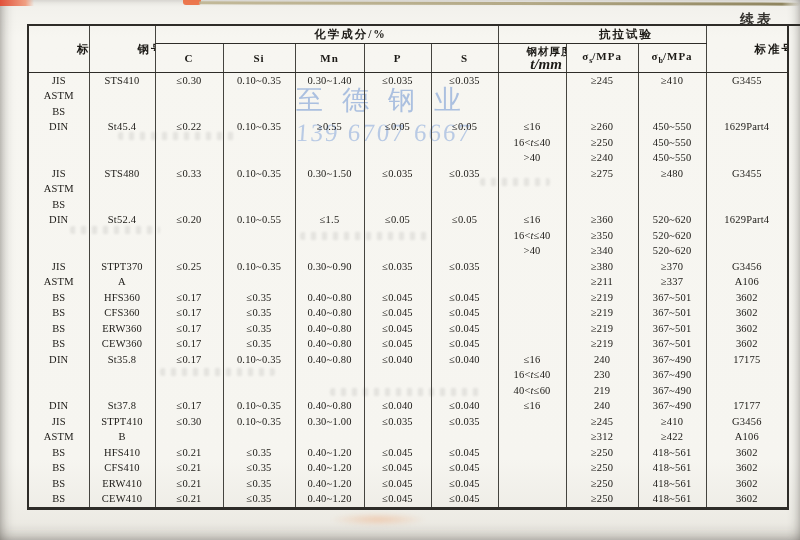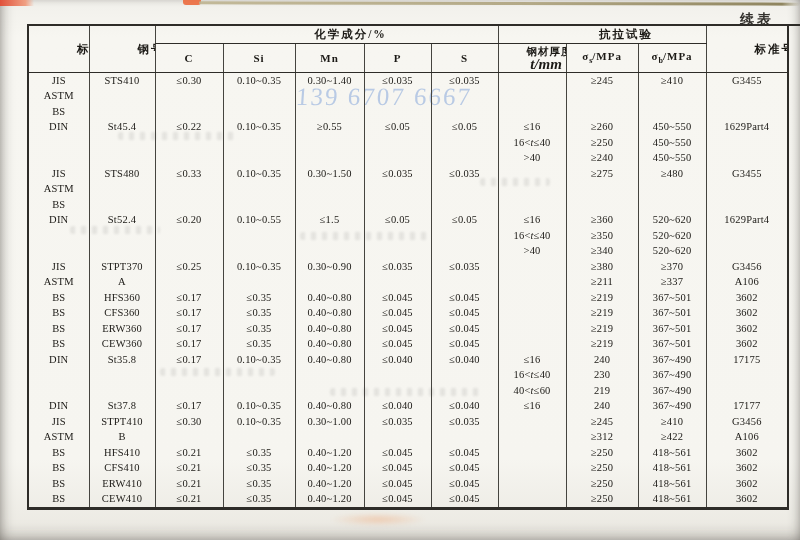--- a/index.html
+++ b/index.html
@@ -79,20 +79,21 @@
   <div class="ghost" style="left:300px;top:232px;width:130px;"></div>
   <div class="ghost" style="left:70px;top:226px;width:90px;"></div>
   <div class="ghost" style="left:160px;top:368px;width:115px;"></div>
   <div class="ghost" style="left:330px;top:388px;width:150px;"></div>
   <div class="ghost" style="left:480px;top:178px;width:70px;"></div>
 
   <div class="continued">续表</div>
   <div class="top-rule-ext"></div>
 
   <div class="watermark">
+    <div class="wm-chars">至德钢业</div>
     <div class="wm-digits">139 6707 6667</div>
   </div>
 
   <table class="std">
     <colgroup>
       <col style="width:61px">
         <col style="width:66px">
         <col style="width:68px">
       <col style="width:72px">
         <col style="width:69px">

